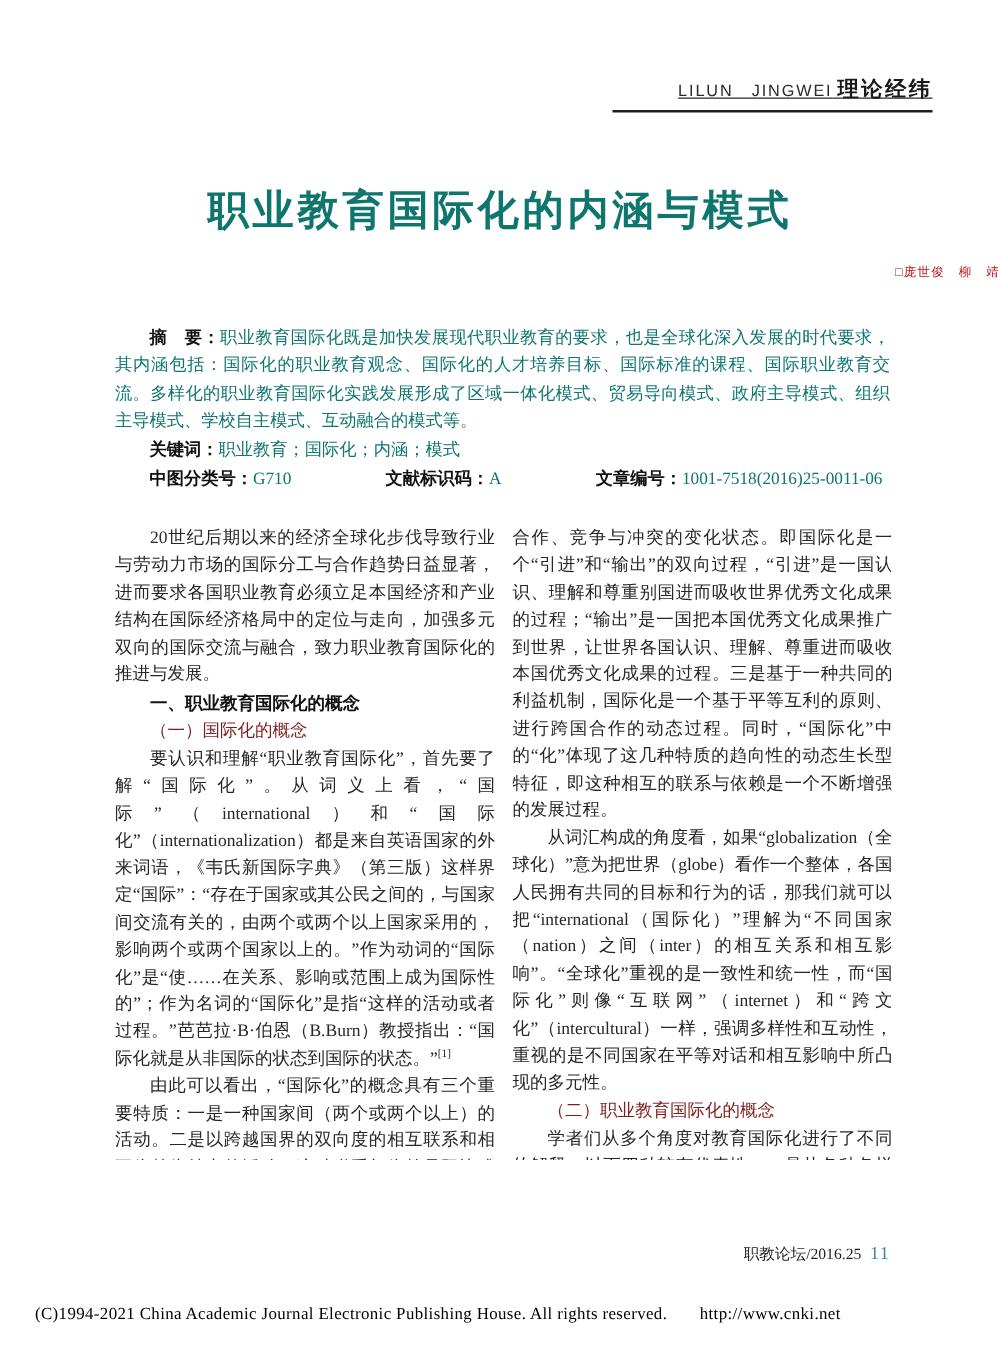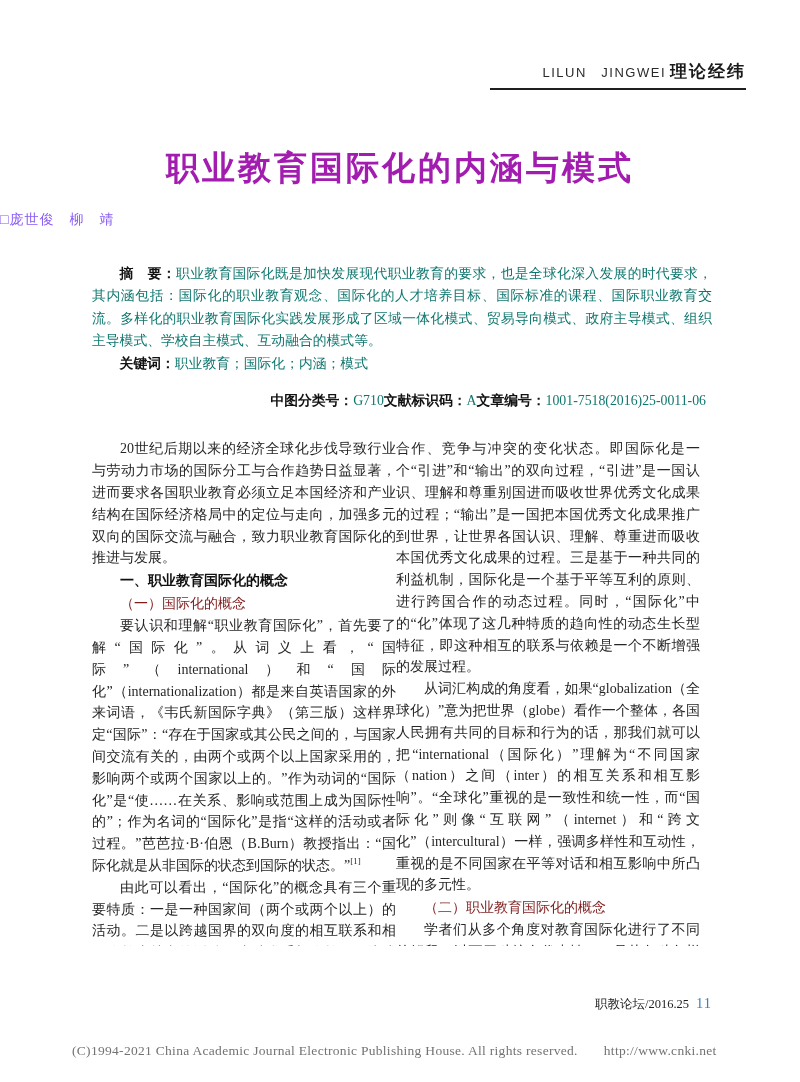--- a/index.html
+++ b/index.html
@@ -16,20 +16,21 @@
   
   .running-head {
     position: absolute;
     top: 60px;
     right: 54px;
     width: 256px;
     text-align: right;
     border-bottom: 2px solid #1f1f1f;
     padding-bottom: 5px;
     white-space: nowrap;
+    text-decoration: underline;
   }
   .running-head .latin {
     font-family: "Liberation Sans", sans-serif;
     font-size: 13px;
     letter-spacing: 1.5px;
     color: #2a2a2a;
   }
   .running-head .cn {
     font-family: "Liberation Sans", sans-serif;
     font-weight: bold;
@@ -37,54 +38,55 @@
     letter-spacing: 2px;
     color: #1a1a1a;
   }
   
   .title {
     margin-top: 146px;
     text-align: center;
     font-size: 33px;
     font-weight: 600;
     letter-spacing: 3px;
-    color: #a21caf;
+    color: #0f766e;
   }
   .authors {
     margin-top: 20px;
-    text-align: left;
-    font-size: 14px;
+    text-align: right;
+    font-size: 10px;
     letter-spacing: 1px;
-    color: #8b5cf6;
+    color: #b91c1c;
   }
   
   .front-matter {
     margin: 34px 88px 0 92px;
     font-size: 13.8px;
     line-height: 22.4px;
     text-align: justify;
   }
   .front-matter p { text-indent: 2em; }
   .fm-label {
     font-family: Liberation Sans, sans-serif;
     font-weight: bold;
     color: #111;
   }
   .fm-text { color: #0f766e; }
   .clc-line {
     display: flex;
-    justify-content: flex-end;
+    justify-content: space-between;
     padding-left: 2em;
     padding-right: 6px;
-    margin-top: 15px;
+    margin-top: 1px;
   }
   .clc-line .pair { white-space: nowrap; }
   
   .columns {
     display: flex;
+    gap: 14px;
     margin: 26px 87px 0 92px;
     height: 508px;
     overflow: hidden;
   }
   .col {
     width: 304px;
     flex: 0 0 304px;
     font-size: 14px;
     line-height: 21.8px;
     text-align: justify;
@@ -127,24 +129,23 @@
     margin-left: 7px;
     letter-spacing: 1px;
     text-align: right;
   }
   
   .copyright {
     position: absolute;
     left: 28px;
     top: 1043px;
     font-size: 13.5px;
-    color: #737373;
+    color: #000000;
     letter-spacing: 0.3px;
     white-space: nowrap;
-    margin-left: 44px;
   }
   .copyright .url { margin-left: 26px; }
 </style>
 </head>
 <body>
 
 <div class="page">
 
   <div class="running-head">
     <span class="latin">LILUN　JINGWEI</span>

